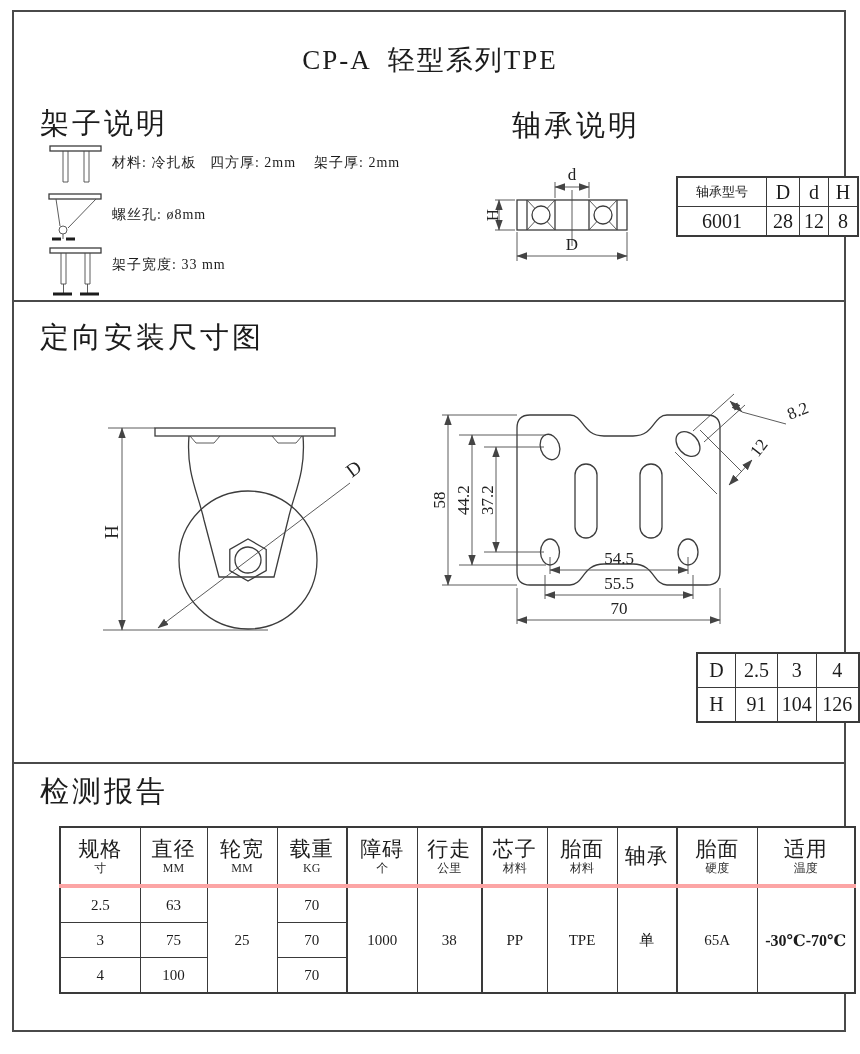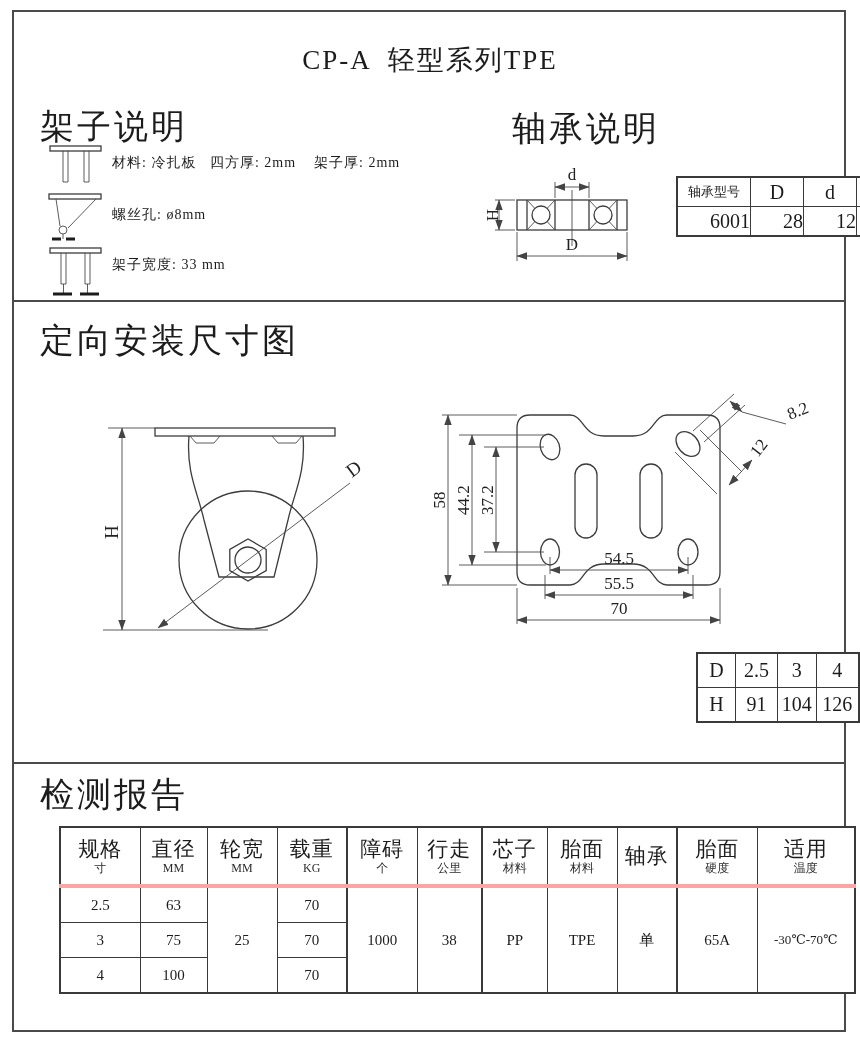--- a/index.html
+++ b/index.html
@@ -3,47 +3,47 @@
 <meta charset="utf-8">
 <style>
   html,body{margin:0;padding:0;background:#fff;}
   .sheet{position:relative;width:860px;height:1054px;background:#ffffff;overflow:hidden;
          font-family:"Liberation Serif","DejaVu Serif",serif;color:#1c1c1c;border-radius:7px;}
   .frame{position:absolute;left:12px;top:10px;width:830px;height:1018px;
          border:2px solid #4a4a4a;}
   .divider{position:absolute;left:12px;width:834px;height:2px;background:#4a4a4a;}
   .title{position:absolute;left:0;top:42px;width:100%;text-align:center;
          font-size:27px;letter-spacing:2px;white-space:pre;}
-  .h1{position:absolute;font-size:34px;letter-spacing:3px;}
+  .h1{position:absolute;font-size:29px;letter-spacing:3px;}
   .spec-item-text{position:absolute;font-size:14px;letter-spacing:1px;white-space:pre;}
   .icon-box{position:absolute;}
   svg{display:block;}
   .obj{stroke:#3c3c3c;stroke-width:1.3;fill:none;}
   .objf{stroke:#3c3c3c;stroke-width:1.3;fill:#fff;}
   .thin{stroke:#4a4a4a;stroke-width:0.9;fill:none;}
   .dim{stroke:#4a4a4a;stroke-width:0.9;fill:none;}
   .fat{stroke:#1c1c1c;stroke-width:3;fill:none;}
   .dtx{font-family:"Liberation Serif","DejaVu Serif",serif;font-size:17px;fill:#222;}
   .dtx-lg{font-family:"Liberation Serif","DejaVu Serif",serif;font-size:19px;fill:#222;}
   table{border-collapse:collapse;background:#fff;margin-left:24px;}
   td,th{border:1px solid #3a3a3a;text-align:center;vertical-align:middle;
         font-family:"Liberation Serif","DejaVu Serif",serif;color:#1c1c1c;padding:0;}
   .bearing-table{position:absolute;left:652px;top:176px;border:2px solid #3a3a3a;}
   .bearing-table th{font-size:13px;font-weight:normal;height:28px;}
   .bearing-table .bt-dhH{font-size:20px;}
-  .bearing-table td{font-size:20px;height:28px;padding-left:32px;}
+  .bearing-table td{font-size:20px;height:28px;}
   .dh-table{position:absolute;left:672px;top:652px;border:2px solid #3a3a3a;}
   .dh-table td{font-size:20px;height:33px;}
   .report-table{position:absolute;left:35px;top:826px;border:2px solid #3a3a3a;}
   .report-table th{height:56px;font-weight:normal;border-bottom:4px solid #fca5a5;}
   .report-table .h-main{font-size:21px;line-height:24px;letter-spacing:1px;}
   .report-table .h-sub{font-size:12px;line-height:15px;color:#2a2a2a;}
   .report-table td{height:34px;font-size:15px;}
   .report-table .grp{border-left:2px solid #3a3a3a;}
-  .report-table .small-val{font-size:13px;}
+  .report-table .small-val{font-size:16px;font-weight:bold;}
 </style>
 </head>
 <body>
 
 <div class="sheet">
   <div class="frame"></div>
   <div class="divider" style="top:300px"></div>
   <div class="divider" style="top:762px"></div>
 
   <div class="title">CP-A  轻型系列TPE</div>

